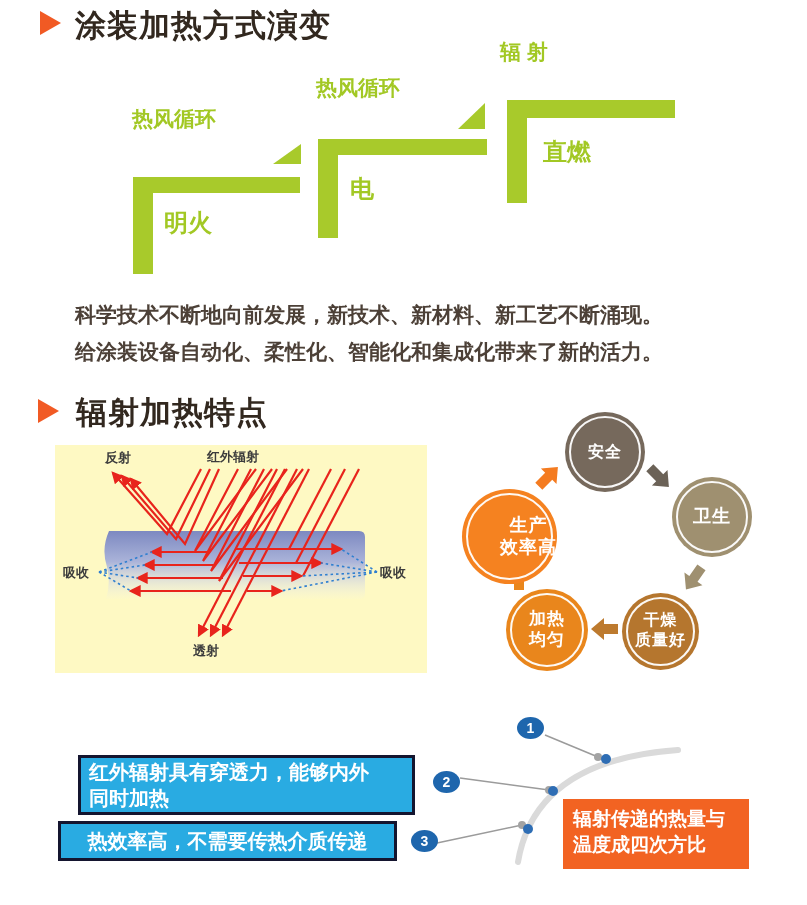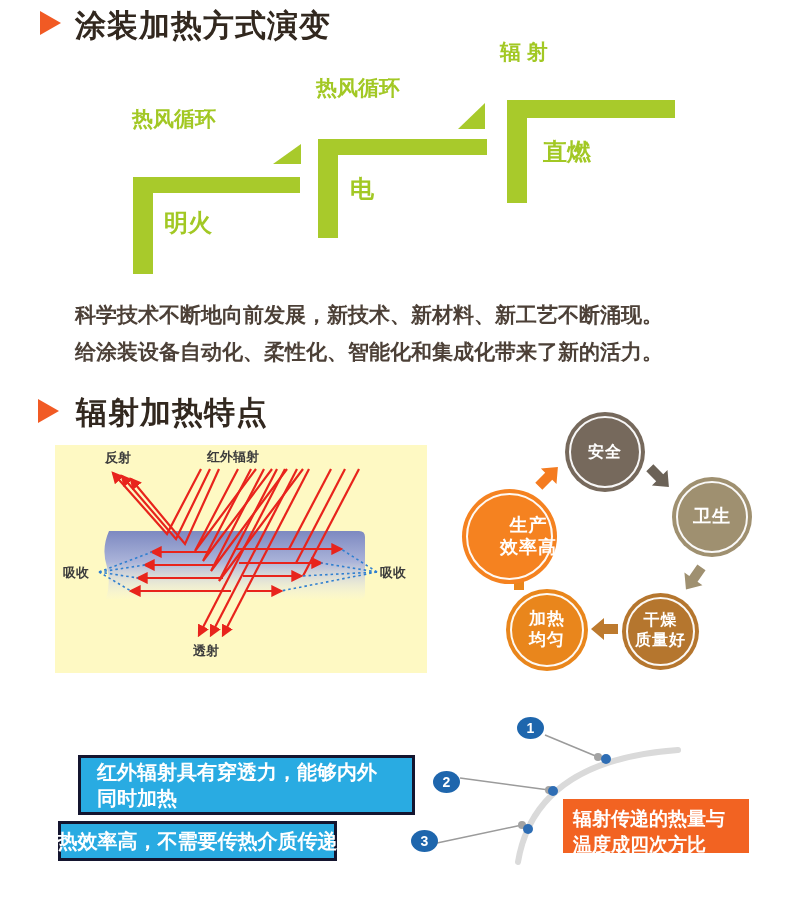--- a/index.html
+++ b/index.html
@@ -32,22 +32,22 @@
           color:#fff;font-weight:800;text-align:center;line-height:1.22;letter-spacing:1px;}
   .circle .ring{position:absolute;inset:4px;border:2px solid rgba(255,255,255,.95);border-radius:50%;}
   .c-safe{background:#76695c;}  .c-hyg{background:#9f9070;}
   .c-dry{background:#b5762e;}   .c-even{background:#e9861c;}  .c-prod{background:#f58220;justify-content:flex-end;}
 
   
   .cbox{position:absolute;background:#29abe2;border:3px solid #14152f;box-sizing:border-box;
         color:#fff;font-weight:700;font-size:20px;display:flex;flex-direction:column;
         justify-content:center;line-height:26px;white-space:nowrap;}
   .cbox.center{align-items:center;}
-  .cbox.left{padding-left:16px;}
-  .hlbox{position:absolute;left:563px;top:799px;width:186px;height:54px;background:#f26322;
+  .cbox.left{padding-left:8px;}
+  .hlbox{position:absolute;left:563px;top:799px;width:186px;height:70px;background:#f26322;
          color:#fff;font-weight:700;font-size:19px;line-height:26px;box-sizing:border-box;
          padding:7px 0 0 10px;white-space:nowrap;}
   .nmark{position:absolute;width:27px;height:22px;border-radius:50%;background:#1e66ad;
          color:#fff;font-weight:700;font-size:14px;display:flex;align-items:center;
          justify-content:center;}
 </style>
 </head>
 <body>
 
 <div class="page">
@@ -204,21 +204,21 @@
       <circle cx="196" cy="69" r="5"></circle>
         <circle cx="143" cy="101" r="5"></circle>
         <circle cx="118" cy="139" r="5"></circle>
     </g>
   </svg>
 
   <div class="cbox left" style="left:78px;top:755px;width:337px;height:60px;">
     <div>红外辐射具有穿透力，能够内外</div>
     <div>同时加热</div>
   </div>
-  <div class="cbox center" style="left:58px;top:821px;width:279px;height:40px;">
+  <div class="cbox center" style="left:58px;top:821px;width:339px;height:40px;">
     <div>热效率高，不需要传热介质传递</div>
   </div>
 
   <div class="nmark" style="left:517px;top:717px;">
     <span>1</span>
   </div>
   <div class="nmark" style="left:433px;top:771px;">
     <span>2</span>
   </div>
   <div class="nmark" style="left:411px;top:830px;">

